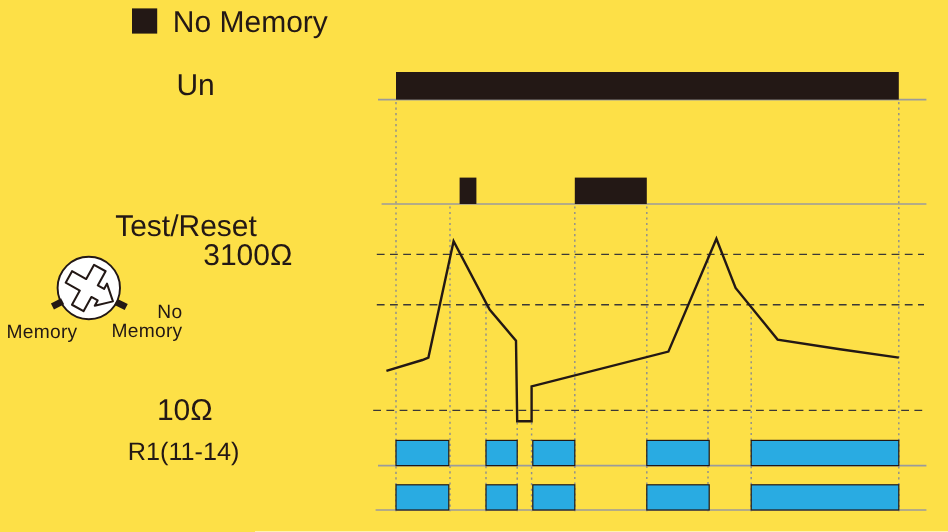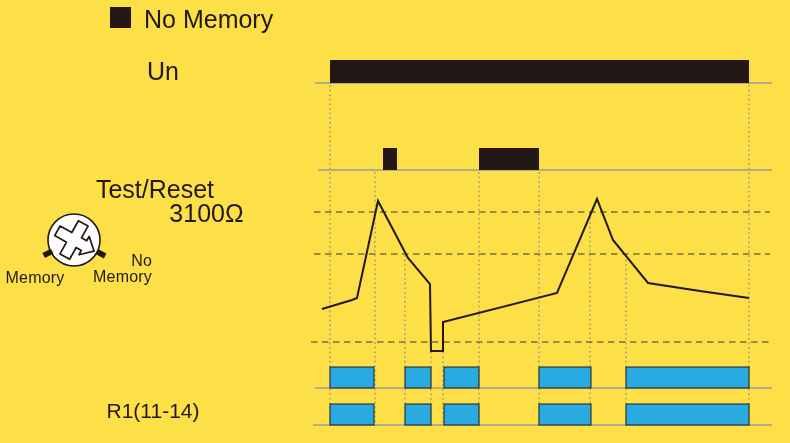--- a/index.html
+++ b/index.html
@@ -2,39 +2,40 @@
 <html><head>
 <meta charset="utf-8">
 <style>
   html,body{margin:0;padding:0;background:#ffffff;}
   #stage{
     position:relative;width:790px;height:443px;background:#fde047;overflow:hidden;
     font-family:Liberation Sans, sans-serif;color:#231815;
   }
   .lbl{position:absolute;white-space:nowrap;color:#231815;line-height:1.05;}
   .big{font-size:25px;}
-  .med{font-size:21px;margin-top:34px;}
+  .med{font-size:21px;}
   .small{font-size:16px;}
   .rt{text-align:center;}
   .title-square{position:absolute;left:110px;top:7px;width:21px;height:21px;background:#231815;}
   .title-text{position:absolute;left:144px;top:5px;font-size:25px;color:#231815;}
   #diagram-svg{position:absolute;left:0;top:0;}
   .switch-labels{letter-spacing:.2px;}
 </style>
 </head>
 <body>
 
 <div id="stage">
 
   <div class="title-square"></div>
   <div class="title-text">No Memory</div>
 
   <div class="lbl big rt" style="left:0;width:326px;top:58px;">Un</div>
   <div class="lbl big rt" style="left:0;width:310px;top:160px;margin-top:16px;">Test/Reset</div>
   <div class="lbl big rt" style="left:14px;width:313px;top:200px;padding-left:36px;">3100Ω</div>
+  <div class="lbl big rt" style="left:0;width:308px;top:329px;">10Ω</div>
   <div class="lbl med rt" style="left:0;width:306px;top:366px;">R1(11-14)</div>
 
   <div class="lbl small switch-labels" style="left:0;width:70px;top:270px;text-align:center;">Memory</div>
   <div class="lbl small switch-labels" style="left:84px;width:68px;top:253px;text-align:right;line-height:16px;">
     <div>No</div>
     <div>Memory</div>
   </div>
 
   <svg id="diagram-svg" width="790" height="443" viewBox="0 0 790 443">
 

